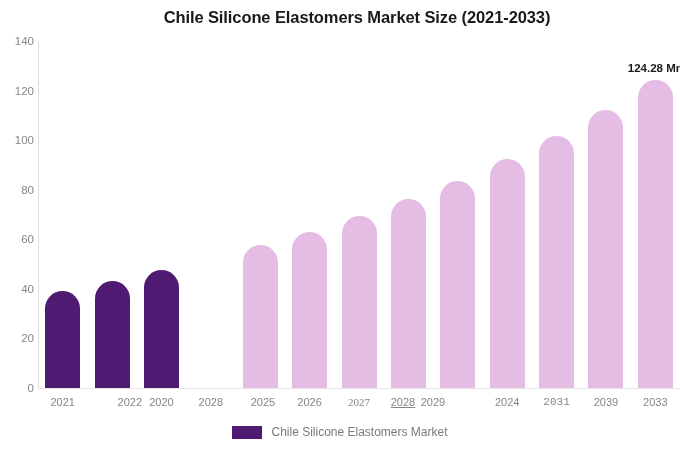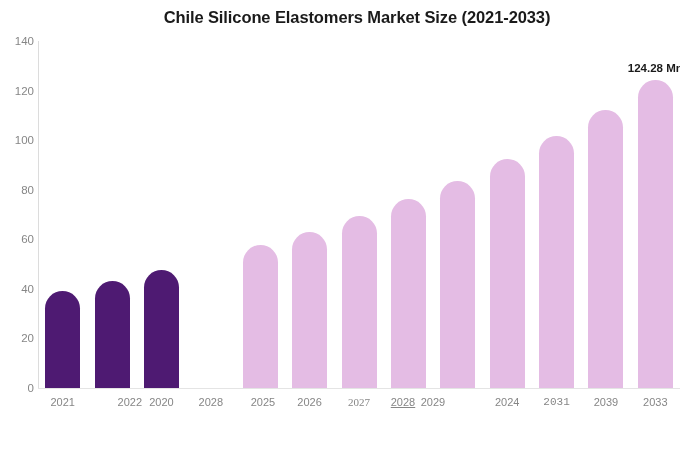--- a/index.html
+++ b/index.html
@@ -179,14 +179,18 @@
       <div class="xtick" style="left: 279.615px; width: 60px;">2026</div>
       <div class="xtick" style="left: 329px; width: 60px; font-family: Liberation Serif, serif;">2027</div>
       <div class="xtick" style="left: 373px; width: 60px; text-decoration: underline;">2028</div>
       <div class="xtick" style="left: 403px; width: 60px;">2029</div>
       <div class="xtick" style="left: 477.154px; width: 60px;">2024</div>
       <div class="xtick" style="left: 526.538px; width: 60px; font-family: Liberation Mono, monospace;">2031</div>
       <div class="xtick" style="left: 575.923px; width: 60px;">2039</div>
       <div class="xtick" style="left: 625.308px; width: 60px;">2033</div>
     </div>
 
+  <div id="legend">
+    <span id="legend-swatch" style="background: rgb(78, 26, 114);"></span>
+    <span id="legend-label">Chile Silicone Elastomers Market</span>
+  </div>
 
 </div>
 
 </body></html>

